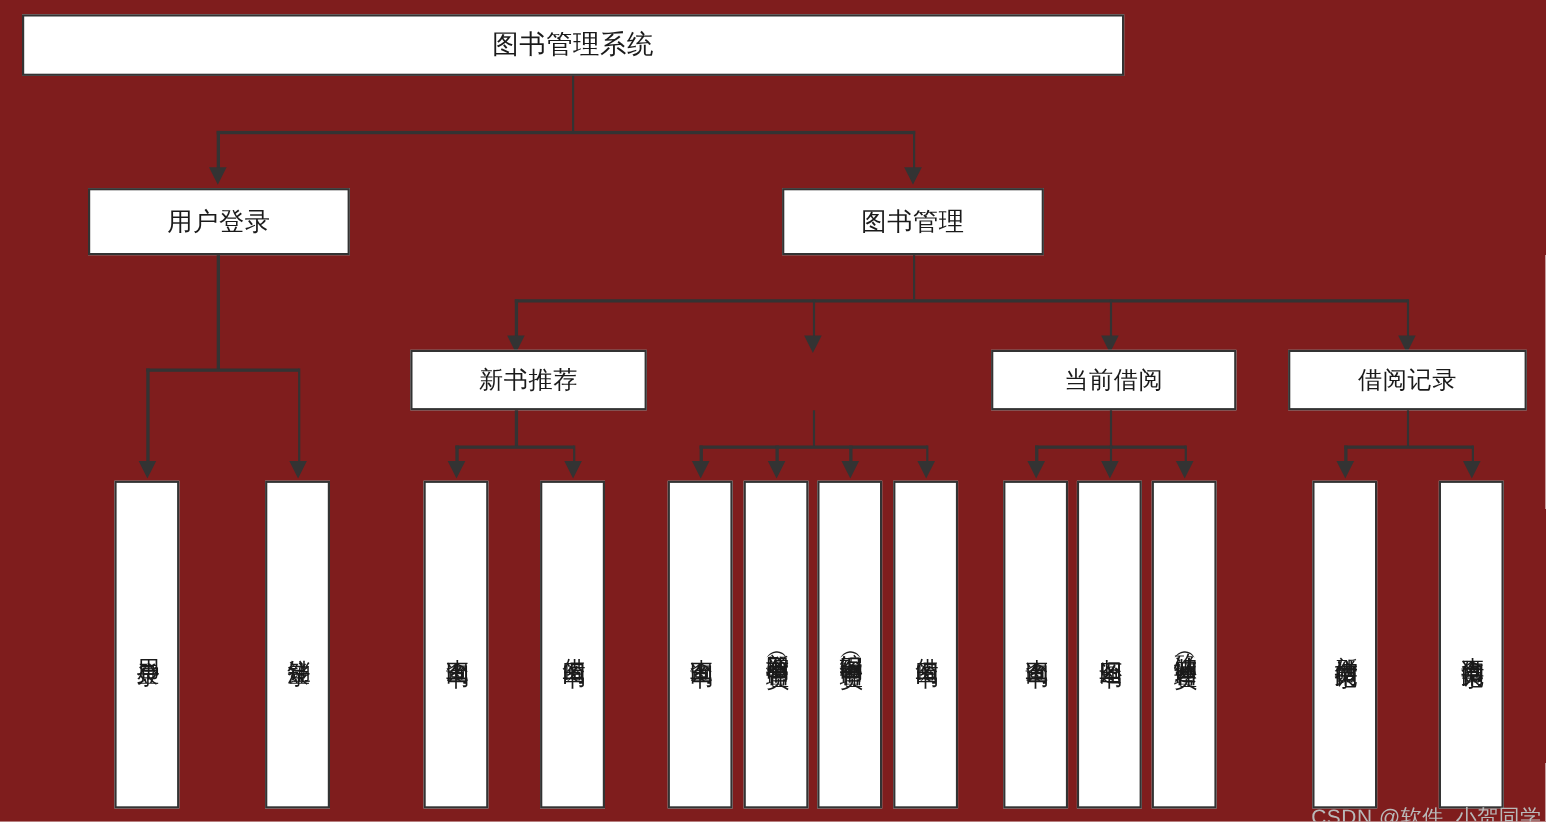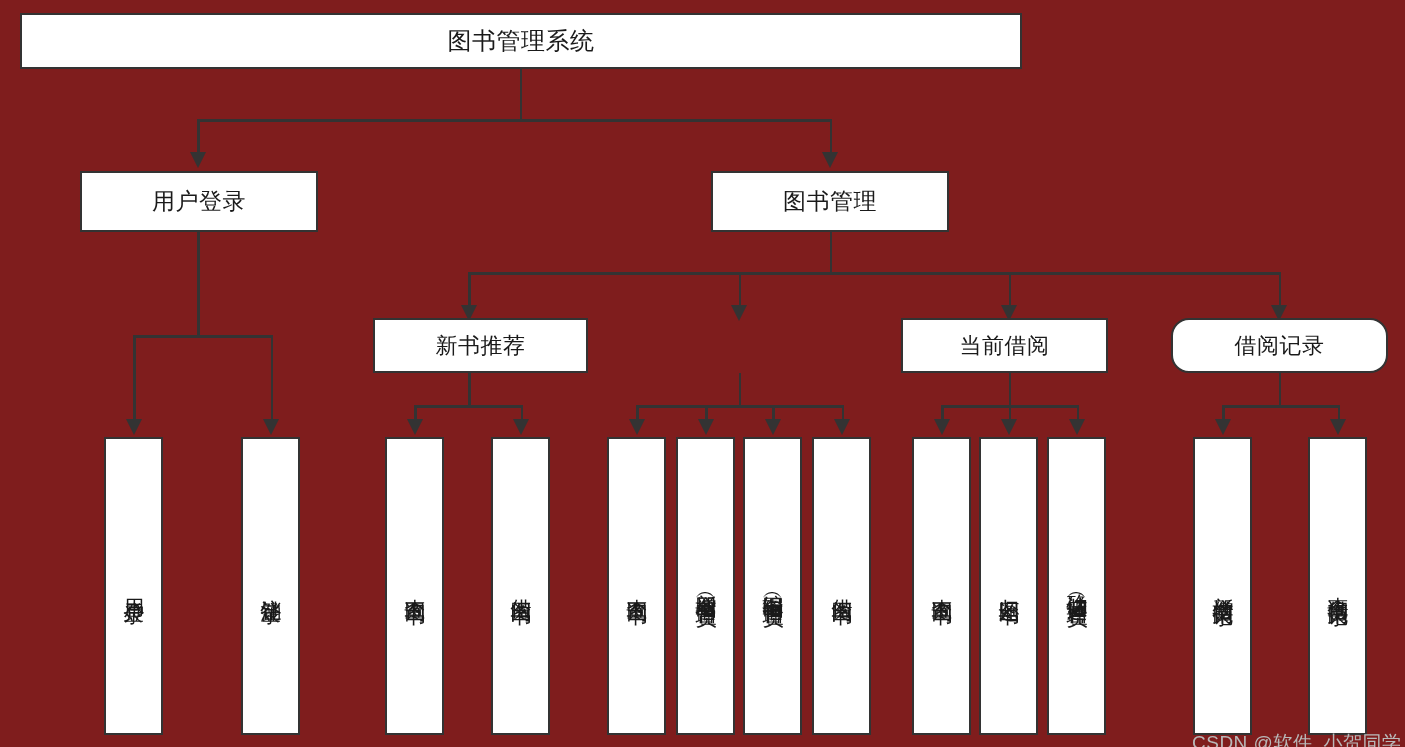--- a/index.html
+++ b/index.html
@@ -124,24 +124,24 @@
   <div class="vline" style="left:738.5px; top:272px; height:35px;"></div>
   <div class="arrow" style="left:731px; top:305px;"></div>
   <div class="vline" style="left:1008.5px; top:272px; height:35px;"></div>
   <div class="arrow" style="left:1001px; top:305px;"></div>
   <div class="vline" style="left:1278.5px; top:272px; height:35px;"></div>
   <div class="arrow" style="left:1271px; top:305px;"></div>
 
   <div class="node level3" style="left:361px; top:318px; width:215px; height:55px;margin-left:12px;">
     <span class="node-label">新书推荐</span>
   </div>
-  <div class="node level3" style="left:901px; top:318px; width:207px; height:55px;">
+  <div class="node level3" style="left:901px; top:318px; width:223px; height:55px;">
     <span class="node-label">当前借阅</span>
   </div>
-  <div class="node level3" style="left:1171px; top:318px; width:217px; height:55px;border-radius:18px;">
+  <div class="node level3" style="left:1171px; top:318px; width:217px; height:55px;">
     <span class="node-label">借阅记录</span>
   </div>
 
   <div class="vline" style="left:468px; top:373px; height:34px;"></div>
   <div class="hline" style="left:414px; top:405px; width:108px;"></div>
   <div class="vline" style="left:414px; top:405px; height:16px;"></div>
   <div class="arrow" style="left:407px; top:419px;"></div>
   <div class="vline" style="left:520.5px; top:405px; height:16px;"></div>
   <div class="arrow" style="left:513px; top:419px;"></div>
 

